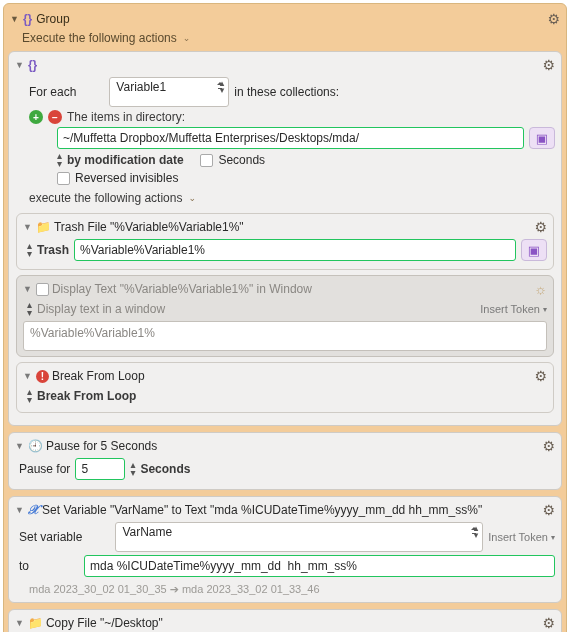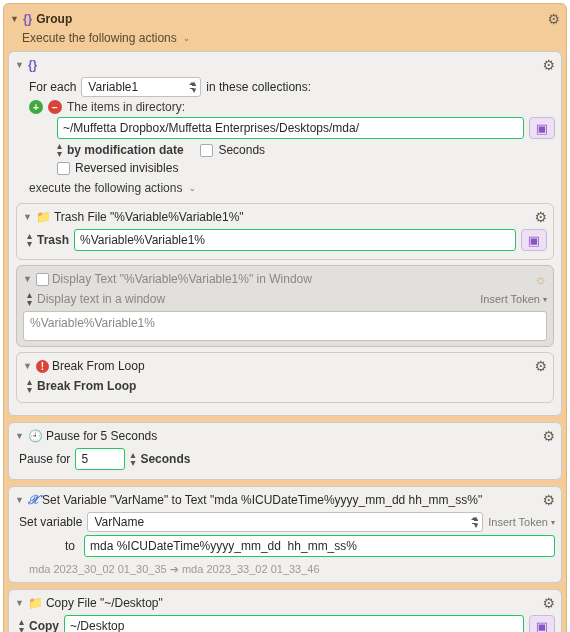--- a/index.html
+++ b/index.html
@@ -22,21 +22,21 @@
     display: flex;
     align-items: center;
     padding: 3px 2px 2px 2px;
   }
   .group-header .disclosure {
     color: #6b5a3f;
     font-size: 9px;
     margin-right: 4px;
   }
   .group-title {
-    font-weight: 700;
+    font-weight: 400;
     font-size: 12px;
     color: #3a2f1a;
   }
   .gear {
     margin-left: auto;
     color: #6b6054;
     font-size: 14px;
   }
   .group-subheader {
     padding: 2px 4px 6px 14px;
@@ -101,25 +101,26 @@
     font-size: 12px;
     flex: 1;
     min-width: 40px;
     color: #2a2a2a;
   }
   input[type=text].field.short { flex: 0 0 50px; text-align: left; }
   .select-box {
     background: #fff;
     border: 1px solid #c4c0ba;
     border-radius: 3px;
-    padding: 2px 16px 2px 6px;
+    padding: 2px 16px 12px 6px;
     font-size: 12px;
     position: relative;
     min-width: 120px;
     display: inline-block;
+    margin-left: 28px;
   }
   .select-box::after {
     content: "";
     position: absolute;
     right: 5px;
     top: 4px;
     width: 0; height: 0;
     border-left: 3px solid transparent;
     border-right: 3px solid transparent;
     border-bottom: 3px solid #555;
@@ -236,21 +237,21 @@
     align-items: center;
     justify-content: center;
     font-size: 10px;
     font-weight: bold;
     margin-right: 3px;
   }
   .sun-gear {
     color: #c4a778;
     font-size: 14px;
   }
-  .to-label { min-width: 18px; text-align: right; padding-right: 4px;}
+  .to-label { min-width: 18px; padding-right: 4px;}
 </style>
 </head>
 <body>
 
 <div class="group-outer">
   <div class="group-header">
     <span class="disclosure">▼</span>
     <span class="icon-braces">{}</span>
     <span class="group-title">Group</span>
     <span class="gear">⚙</span>

